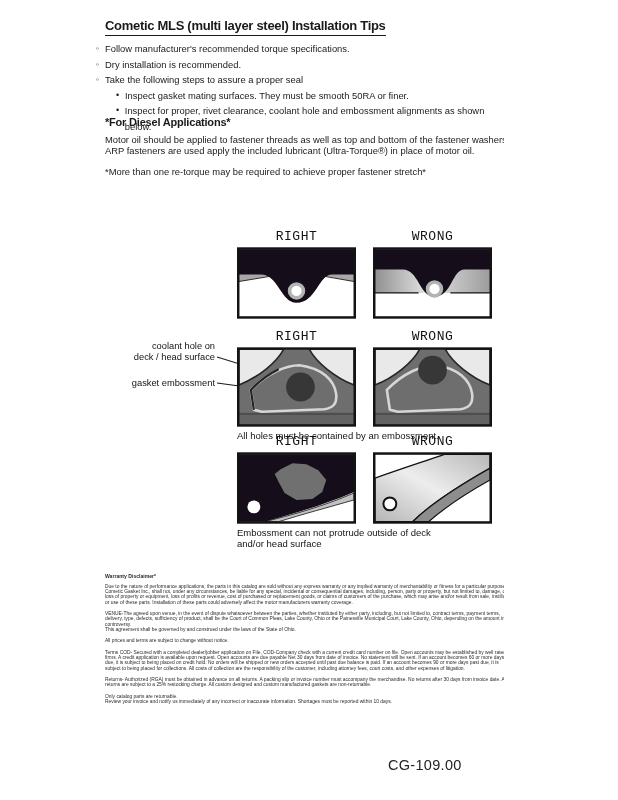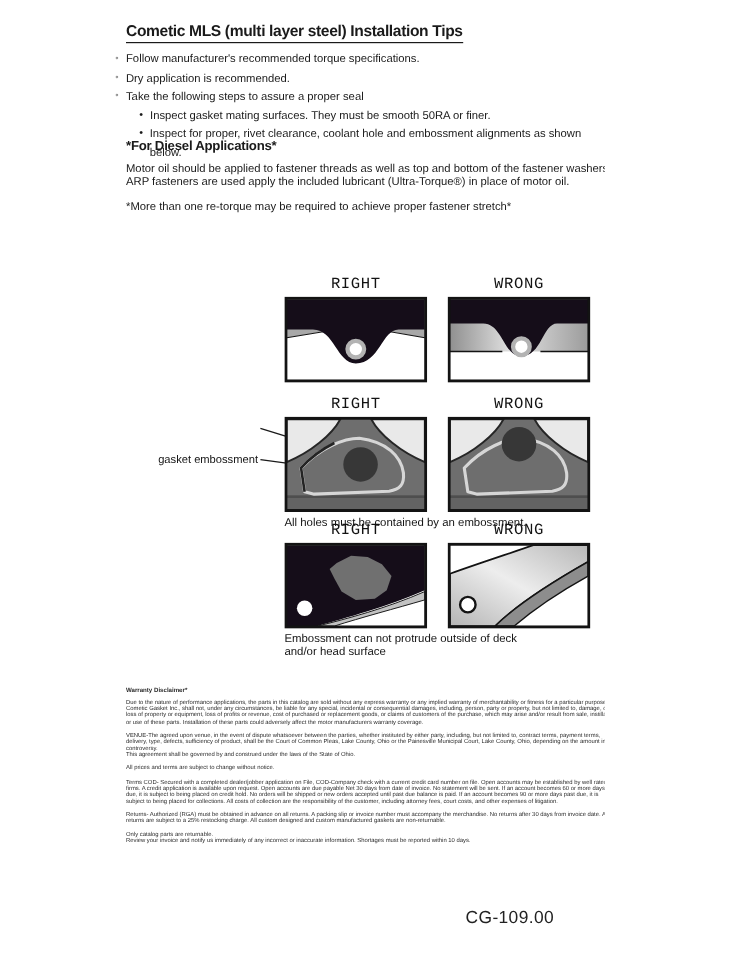--- a/index.html
+++ b/index.html
@@ -45,21 +45,21 @@
 
   <h1 class="page-title">Cometic MLS (multi layer steel) Installation Tips</h1>
 
   <div class="tips">
     <div class="bullet-row">
       <span class="marker">◦</span>
       <span>Follow manufacturer's recommended torque specifications.</span>
     </div>
     <div class="bullet-row">
       <span class="marker">◦</span>
-      <span>Dry application is recommended.</span>
+      <span>Dry installation is recommended.</span>
     </div>
     <div class="bullet-row">
       <span class="marker">◦</span>
       <span>Take the following steps to assure a proper seal</span>
     </div>
     <div class="bullet-row sub">
       <span class="marker">•</span>
       <span>Inspect gasket mating surfaces.  They must be smooth 50RA or finer.</span>
     </div>
     <div class="bullet-row sub">
@@ -100,20 +100,22 @@
         <rect x="2" y="2" width="116" height="68" fill="#ffffff"></rect>
         <rect x="2" y="22" width="116" height="24" fill="url(#gw1)"></rect>
         <path d="M2,46 H46 M78,46 H118" stroke="#131313" stroke-width="1.1" fill="none"></path>
         <path d="M2,2 H118 V22.5 H92 C80,22.5 79,50 62,50 C47,50 46,22.5 30,22.5 H2 Z" fill="#150d19"></path>
         <circle cx="62" cy="42" r="7" fill="#ffffff" stroke="#b3b3b3" stroke-width="3.6"></circle>
         <rect x="1.25" y="1.25" width="117.5" height="69.5" fill="none" stroke="#131313" stroke-width="2.5"></rect>
       </svg>
     </div>
   </div>
 
+  <div class="anno-label anno-1 preline">coolant hole on
+deck / head surface</div>
   <div class="anno-label anno-2">gasket embossment</div>
   <svg class="anno-lines" width="210" height="70" viewBox="0 0 210 70">
     <path d="M112,21 L193,46" stroke="#1a1a1a" stroke-width="1.1" fill="none"></path>
     <path d="M112,47 L157,53" stroke="#1a1a1a" stroke-width="1.1" fill="none"></path>
   </svg>
   <div class="diagram-row row-2">
     <div class="dg-headers">
       <span>RIGHT</span>
       <span>WRONG</span>
     </div>

